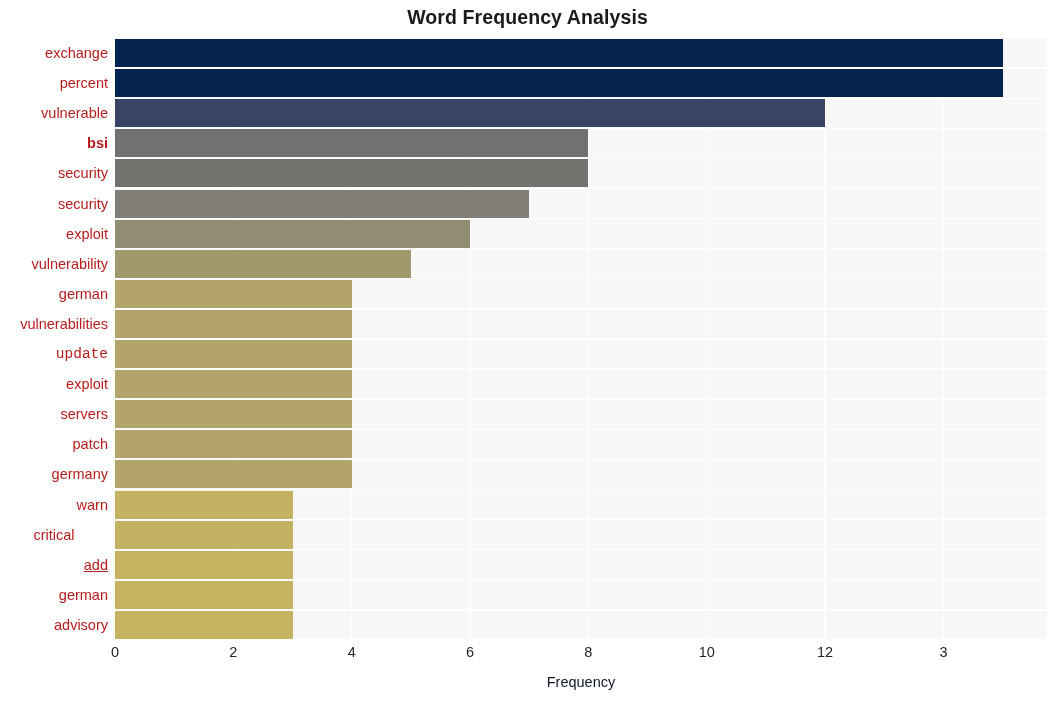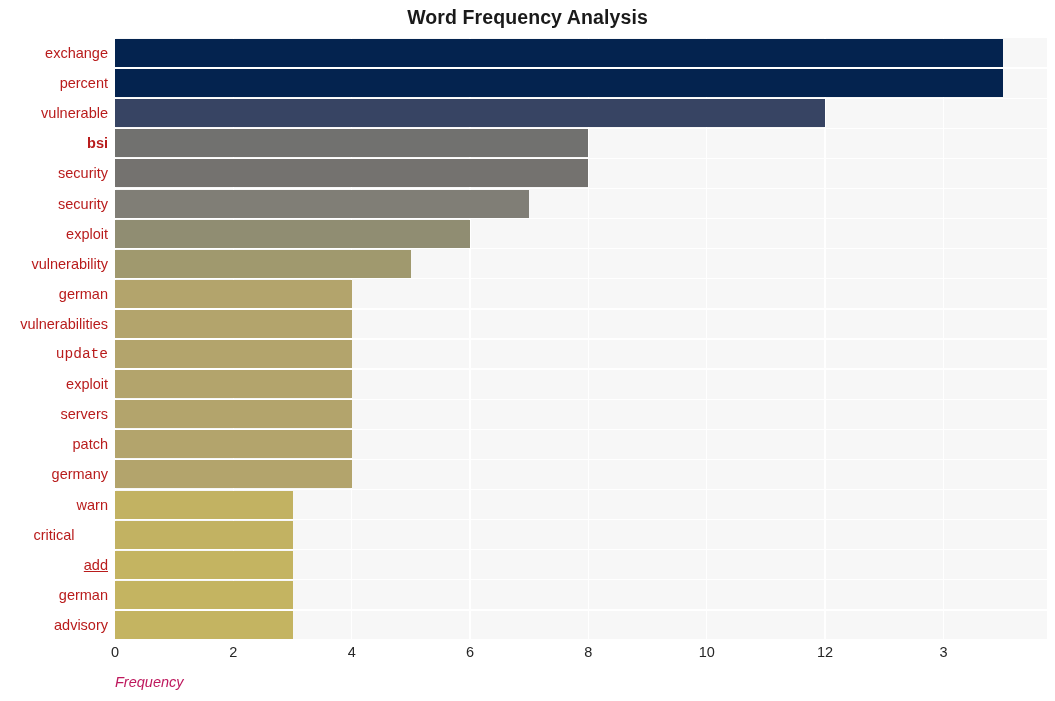--- a/index.html
+++ b/index.html
@@ -104,24 +104,23 @@
     color: #262626;
     line-height: 1;
     white-space: nowrap;
   }
 
   #xaxis-label {
     position: absolute;
     left: 115px;
     top: 674px;
     width: 932px;
-    text-align: left;
+    text-align: center;
     font-size: 14.5px;
-    color: #be185d;
-    font-style: italic;
+    color: #0f172a;
   }
 </style>
 </head>
 <body>
 
 <div id="figure">
 
   <div id="chart-title">Word Frequency Analysis</div>
 
   <div id="ytick-labels">

